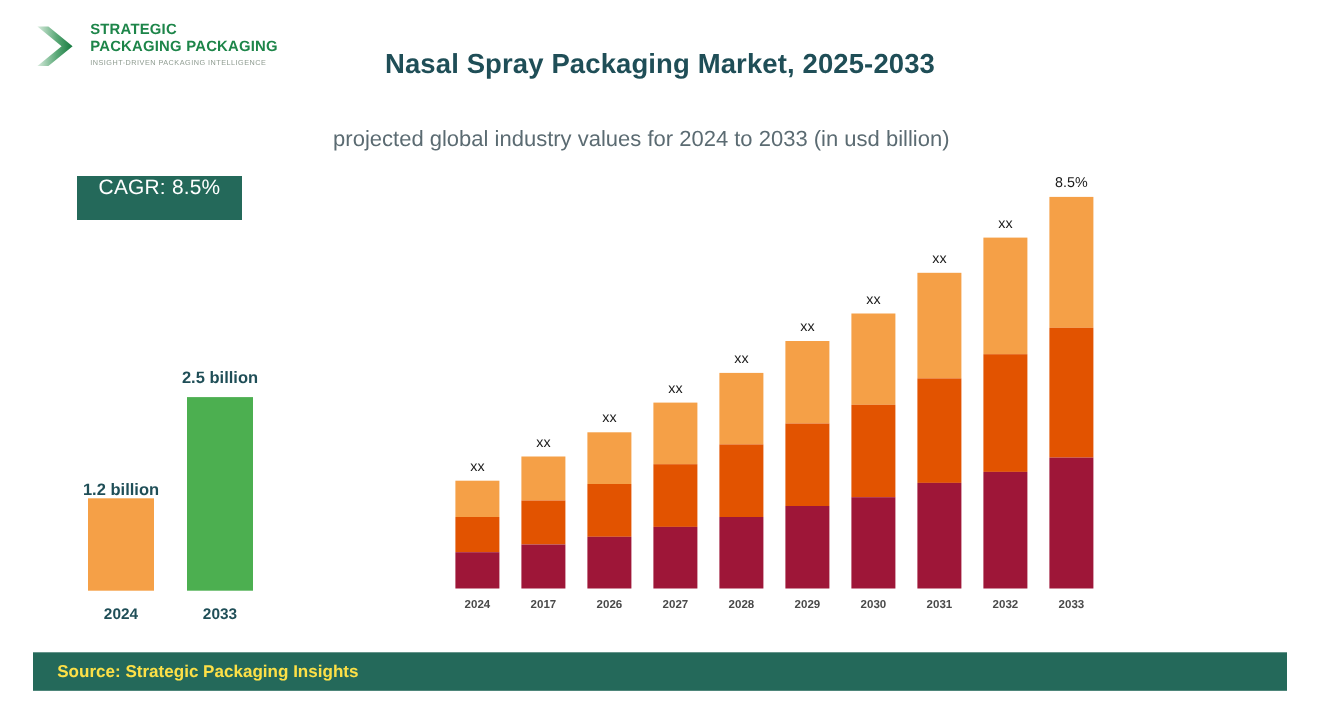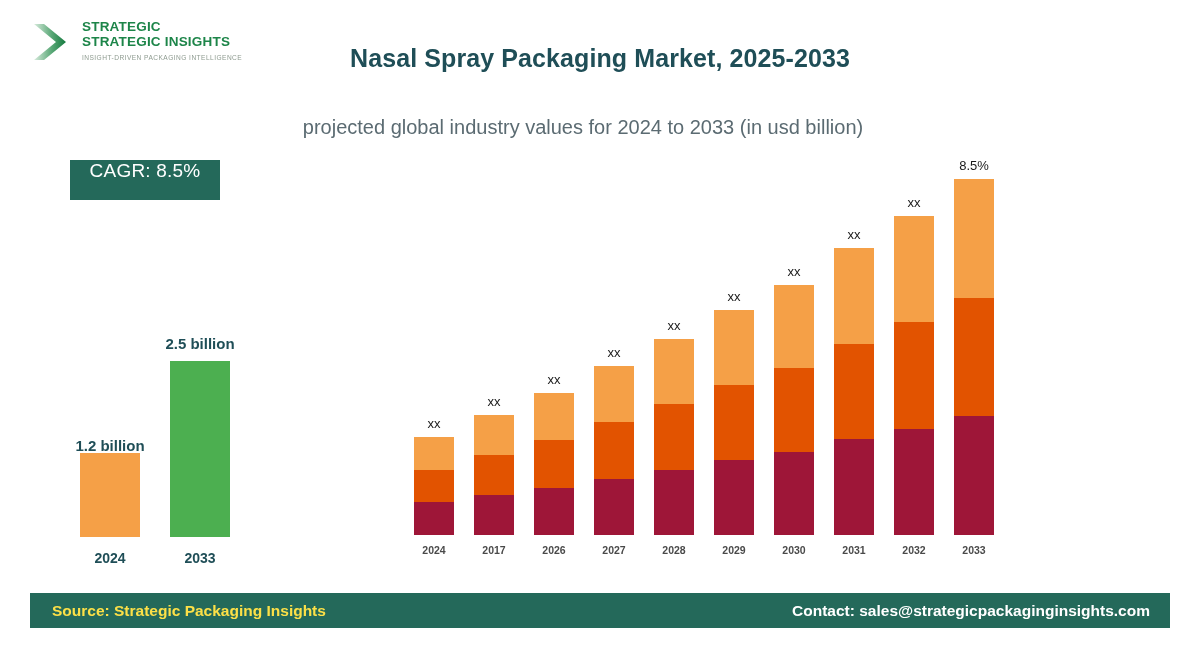--- a/index.html
+++ b/index.html
@@ -213,21 +213,21 @@
             <stop offset="0%" stop-color="#d8ebdd"></stop>
             <stop offset="55%" stop-color="#5aa877"></stop>
             <stop offset="100%" stop-color="#157a3f"></stop>
           </linearGradient>
         </defs>
         <path d="M4 6 L26 24 L4 42 L14 42 L36 24 L14 6 Z" fill="url(#chevGrad)"></path>
       </svg>
     </div>
     <div id="logo-text">
       <div class="logo-line">STRATEGIC</div>
-      <div class="logo-line">STRATEGIC INSIGHTS</div>
+      <div class="logo-line">PACKAGING PACKAGING</div>
       <div id="logo-tagline">INSIGHT-DRIVEN PACKAGING INTELLIGENCE</div>
     </div>
   </div>
 
   <div id="chart-title">Nasal Spray Packaging Market, 2025-2033</div>
   <div id="chart-subtitle">projected global industry values for 2024 to 2033 (in usd billion)</div>
 
   <div id="cagr-badge">
     <span>CAGR: 8.5%</span>
   </div>
@@ -329,16 +329,15 @@
           <div class="seg" style="height: 33.3333%; background: rgb(226, 83, 0);"></div>
           <div class="seg" style="height: 33.3333%; background: rgb(158, 22, 56);"></div>
         </div>
         <div class="stk-top-label" style="bottom: 387px;">8.5%</div>
         <div class="stk-year">2033</div>
       </div>
     </div>
 
   <div id="footer-bar">
     <div id="footer-source">Source: Strategic Packaging Insights</div>
-    <div id="footer-contact">Contact: sales@strategicpackaginginsights.com</div>
   </div>
 
 </div>
 
 </body></html>

